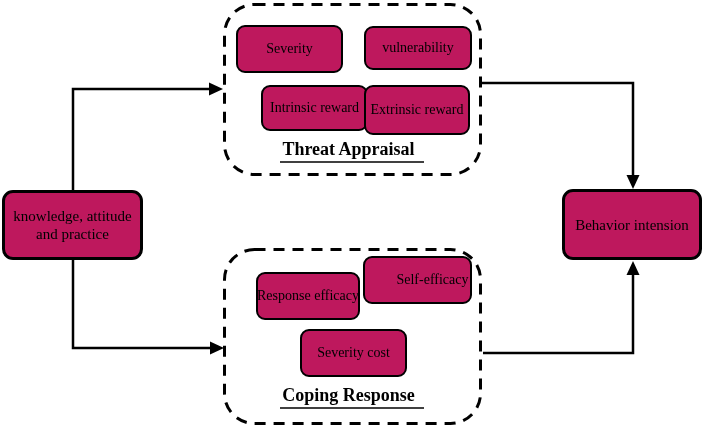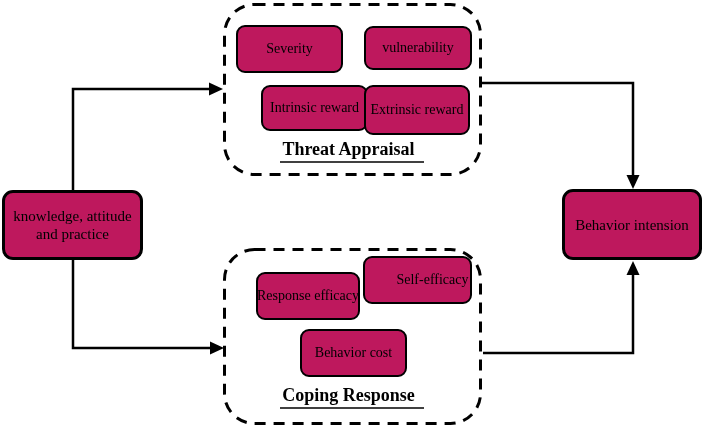--- a/index.html
+++ b/index.html
@@ -121,21 +121,21 @@
     <span>Threat Appraisal</span>
   </div>
 
   <div class="node" id="response-efficacy-box">
     <span>Response efficacy</span>
   </div>
   <div class="node" id="self-efficacy-box">
     <span>Self-efficacy</span>
   </div>
   <div class="node" id="response-cost-box">
-    <span>Behavior cost</span>
+    <span>Severity cost</span>
   </div>
   <div class="group-title" id="coping-title">
     <span>Coping Response</span>
   </div>
 
   <div class="node big" id="behavior-box">
     <span>Behavior intension</span>
   </div>
 
 </div>

